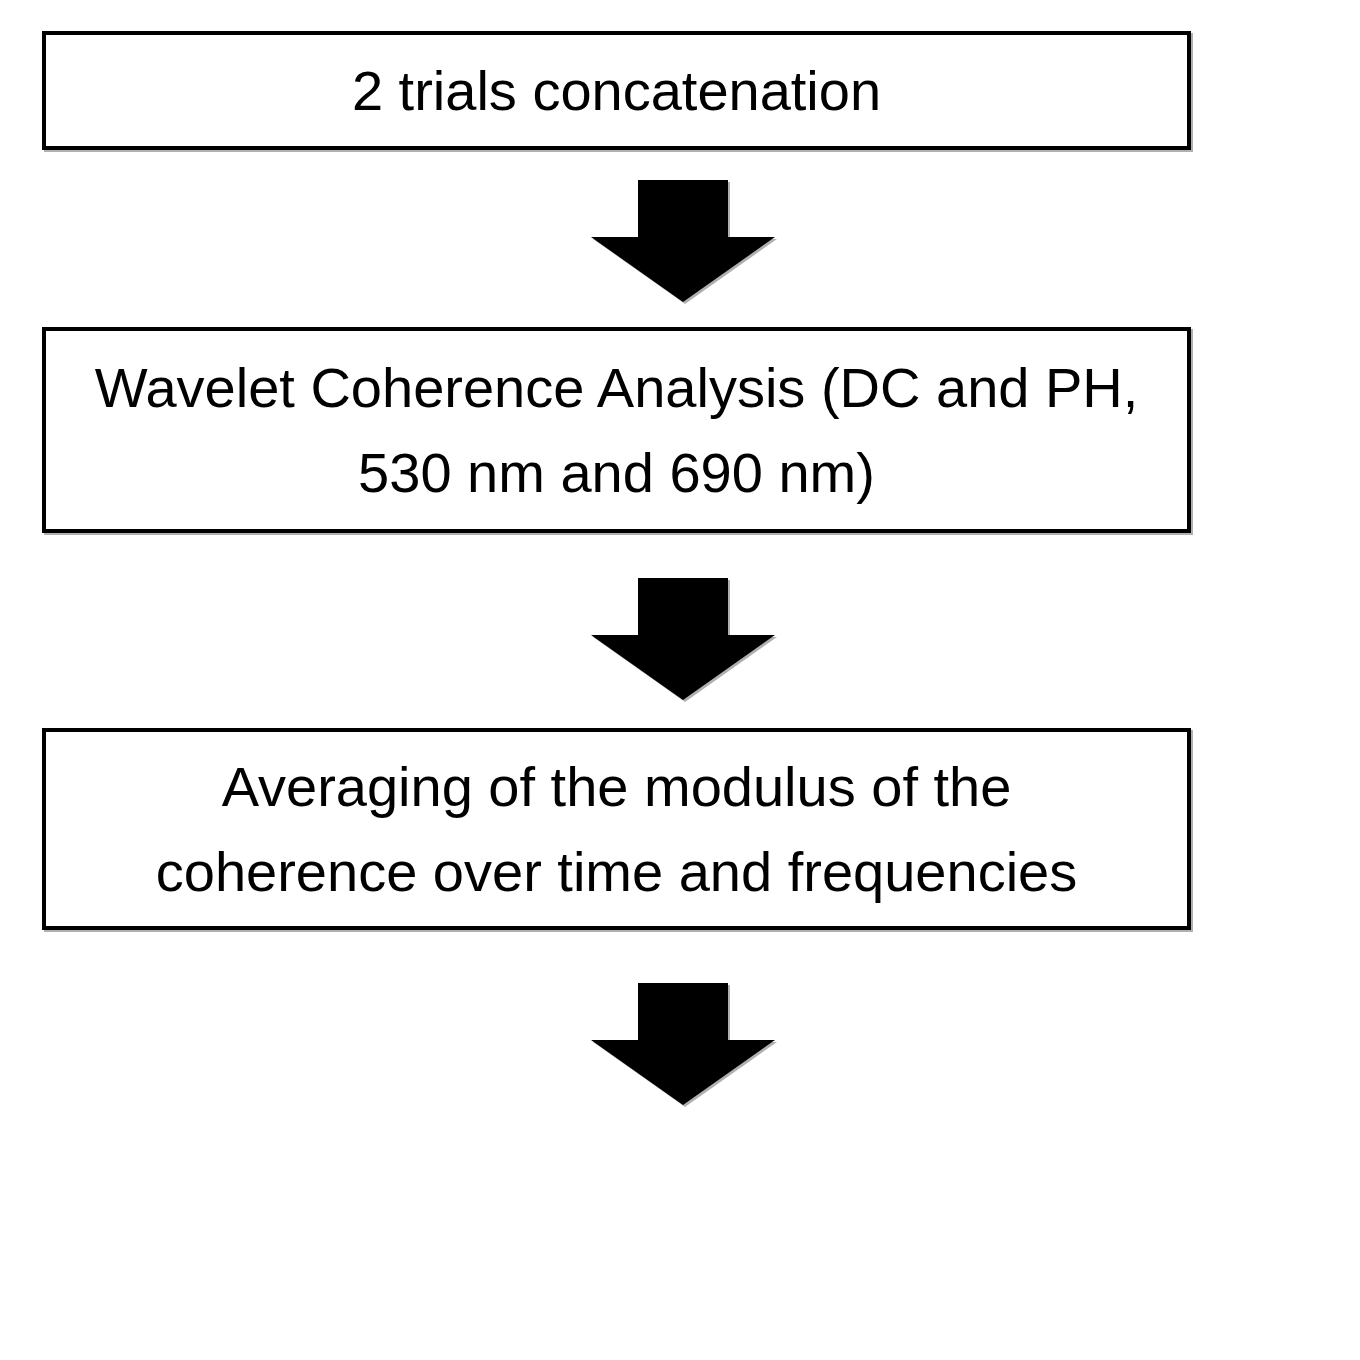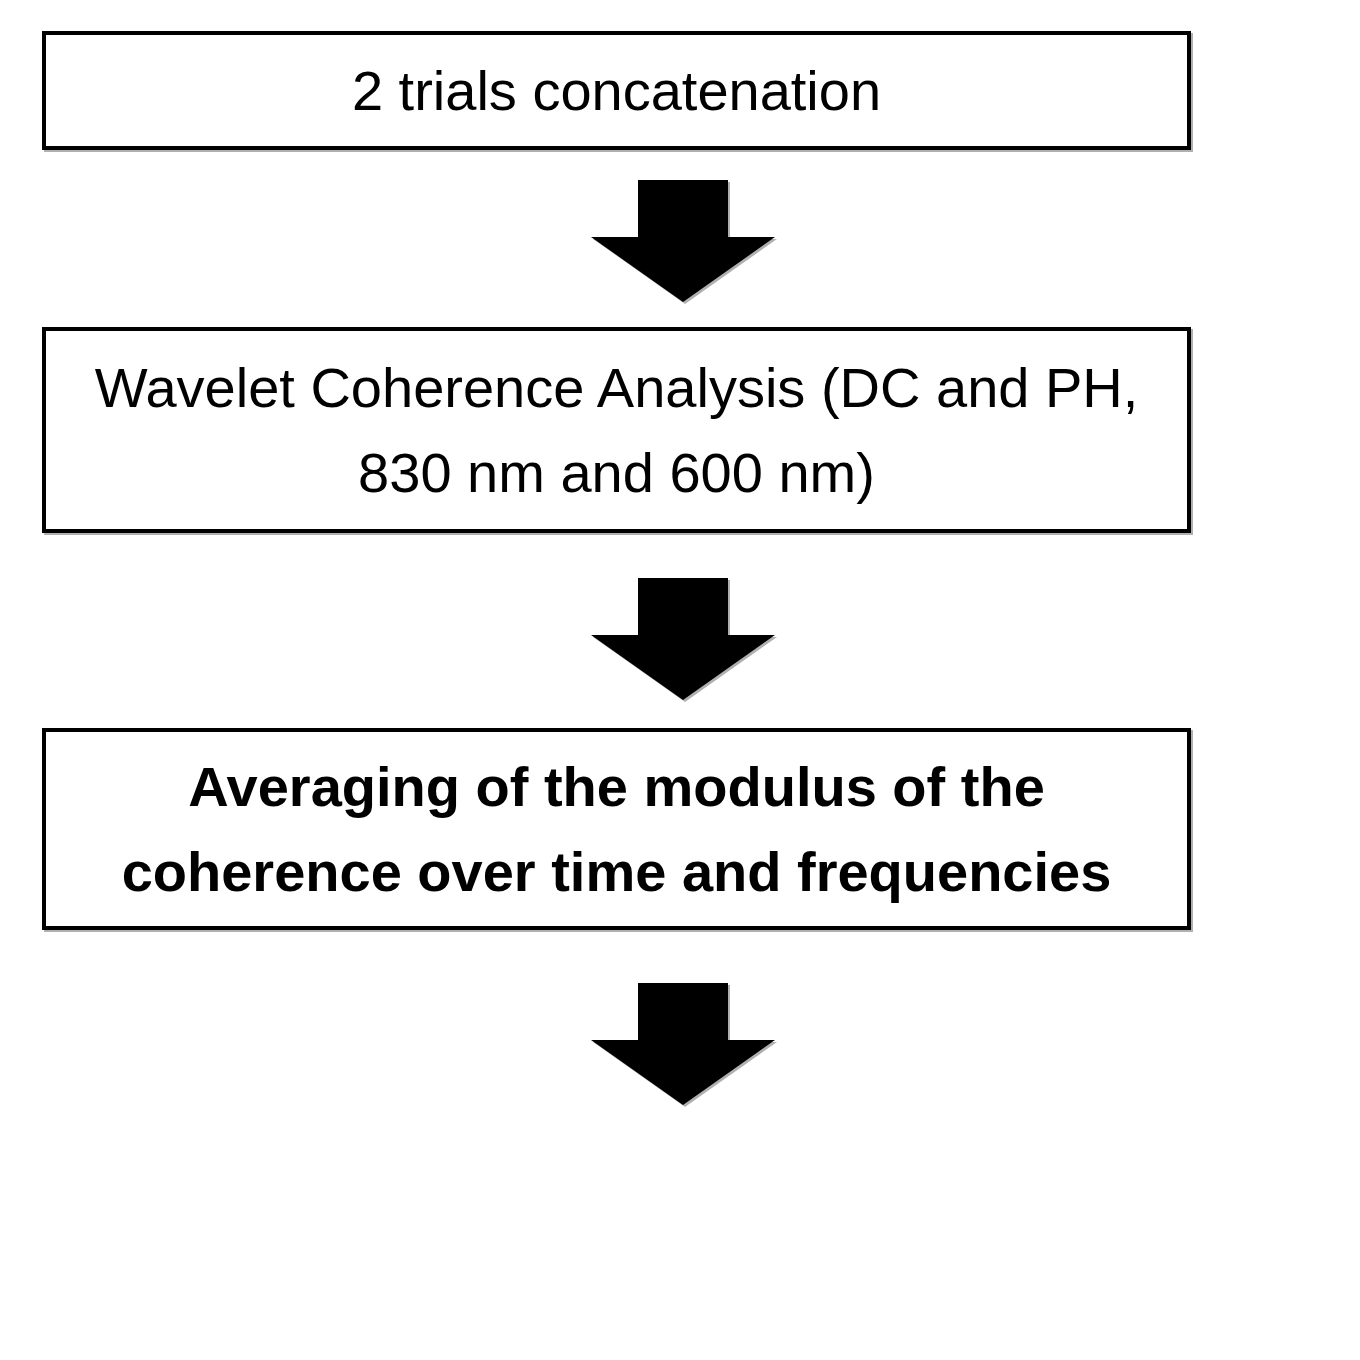--- a/index.html
+++ b/index.html
@@ -29,21 +29,21 @@
     justify-content: center;
     text-align: center;
     font-size: 56px;
     line-height: 1.52;
     white-space: pre-line;
     padding: 0 14px;
     margin-left: 12px;
   }
   .node-1 { top: 31px;   height: 119px; }
   .node-2 { top: 327px;  height: 206px; }
-  .node-3 { top: 728px;  height: 202px; font-weight: bold; }
+  .node-3 { top: 728px;  height: 202px; }
   .node-4 { top: 1130px; height: 205px; }
 
   .flow-arrow {
     position: absolute;
     left: 591px;
     width: 184px;
     height: 122px;
   }
   .arrow-1 { top: 180px; }
   .arrow-2 { top: 578px; }
@@ -65,21 +65,21 @@
   </div>
 
   <div class="flow-arrow arrow-1">
     <svg viewBox="0 0 184 122" xmlns="http://www.w3.org/2000/svg" aria-hidden="true">
       <polygon points="47,0 137,0 137,57 184,57 92,122 0,57 47,57" fill="#000000"></polygon>
     </svg>
   </div>
 
   <div class="flow-node node-2">
     <span>Wavelet Coherence Analysis (DC and PH,
-830 nm and 600 nm)</span>
+530 nm and 690 nm)</span>
   </div>
 
   <div class="flow-arrow arrow-2">
     <svg viewBox="0 0 184 122" xmlns="http://www.w3.org/2000/svg" aria-hidden="true">
       <polygon points="47,0 137,0 137,57 184,57 92,122 0,57 47,57" fill="#000000"></polygon>
     </svg>
   </div>
 
   <div class="flow-node node-3">
     <span>Averaging of the modulus of the

